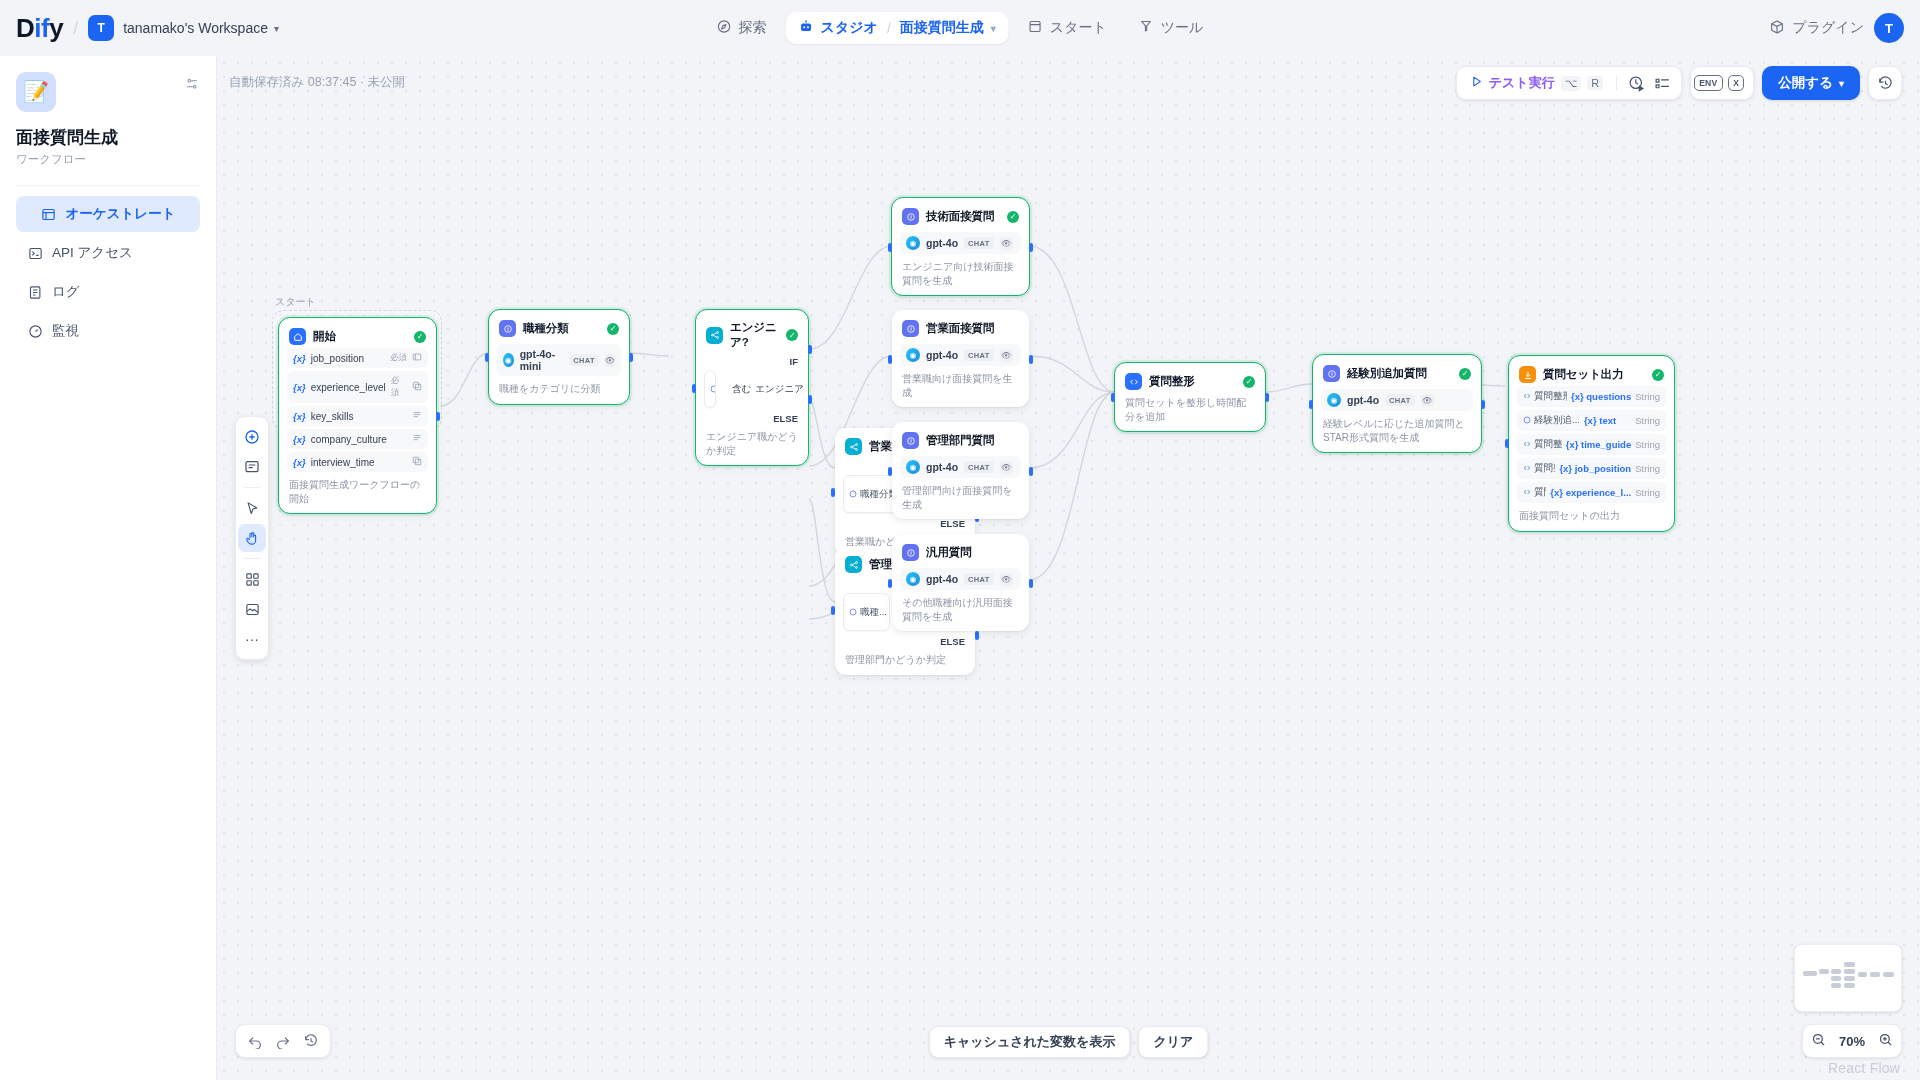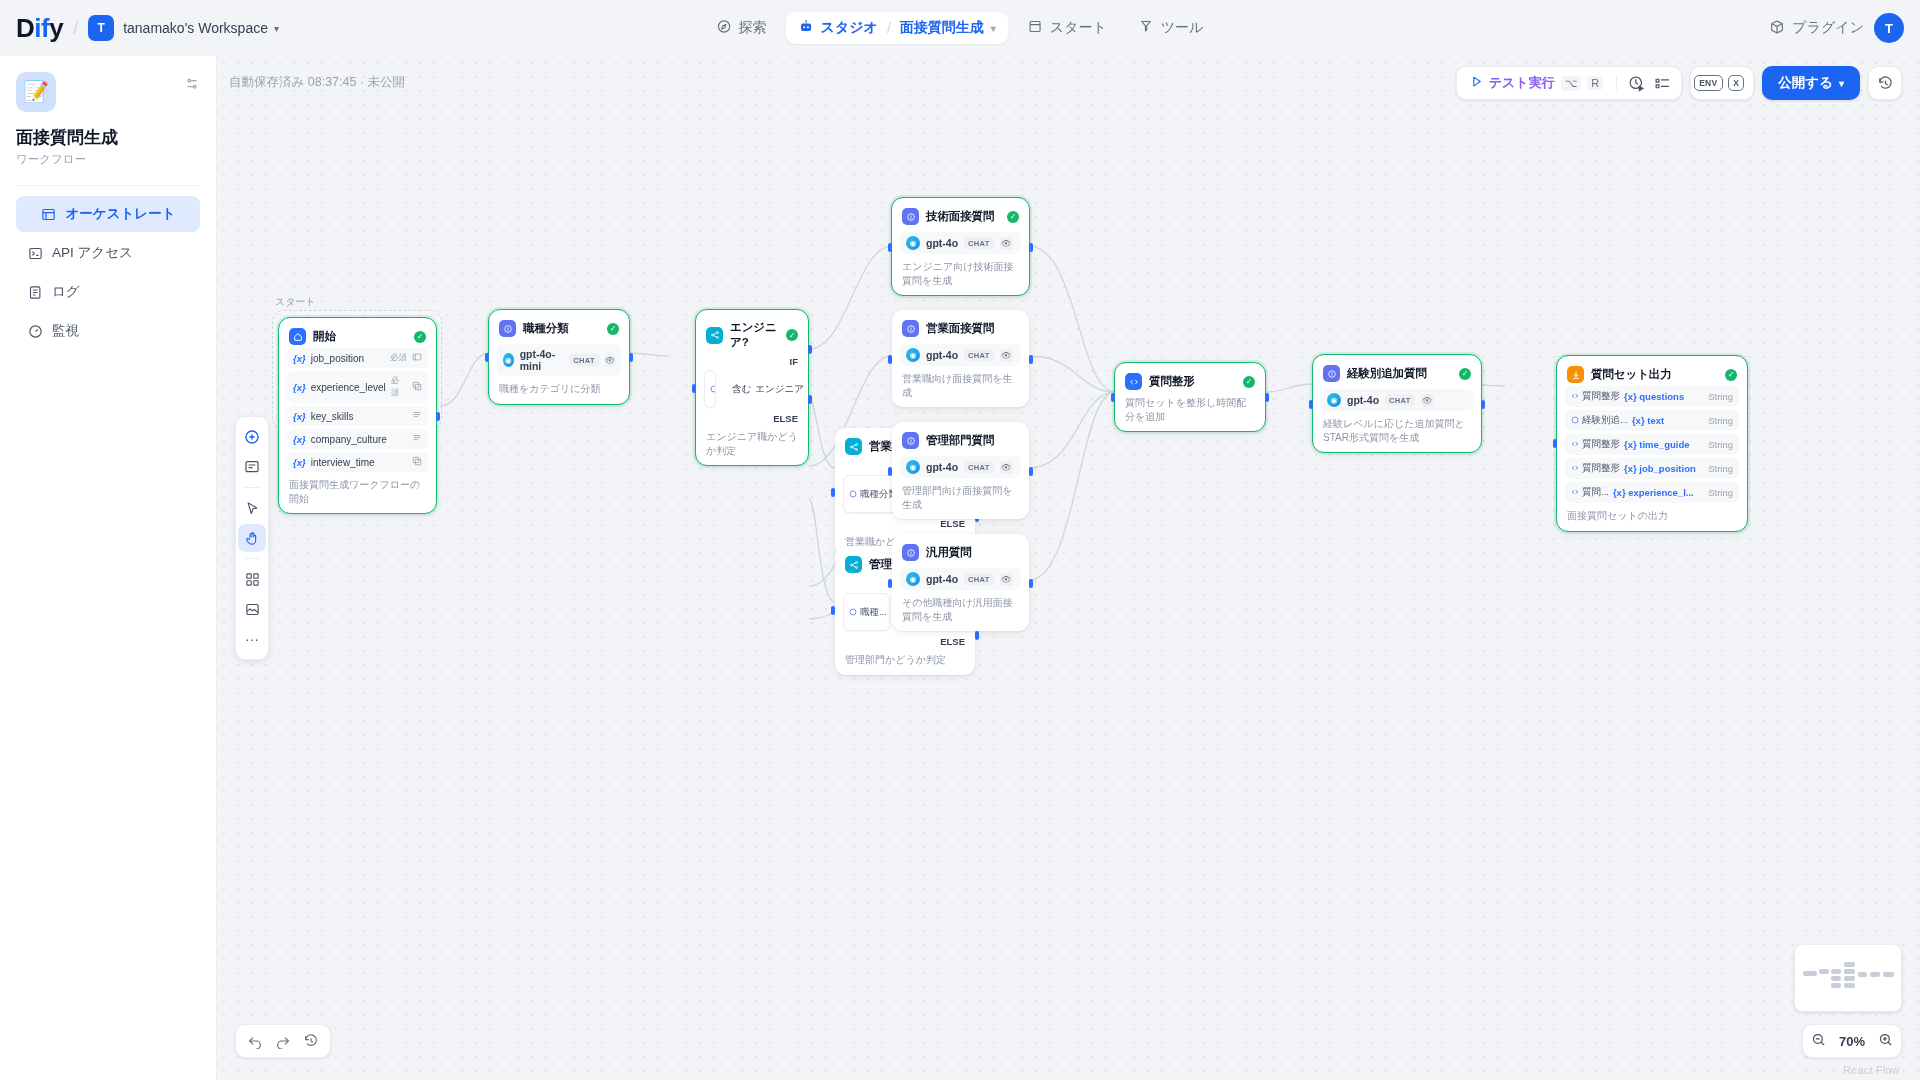--- a/index.html
+++ b/index.html
@@ -177,21 +177,21 @@
   
   .minimap {
     position: absolute; right: 18px; bottom: 68px;
     width: 108px; height: 68px; background:#fff; border-radius: 8px;
     box-shadow: 0 1px 3px rgba(16,24,40,.12); border:0.5px solid #eaecf0;
     overflow:hidden;
   }
   .mm-node { position:absolute; background:#c8cdd8; border-radius:2px; height: 5px; }
   .attribution {
     position:absolute; right: 20px; bottom: 4px;
-    font-size: 11px; color: #c8cdd8; letter-spacing: .2px;
+    font-size: 14px; color: #c8cdd8; letter-spacing: .2px;
   }
 
   
   .node {
     position: absolute;
     background: #fff; border-radius: 11px;
     box-shadow: 0 1px 2px rgba(16,24,40,.06), 0 2px 8px rgba(16,24,40,.07);
     padding: 8px;
     font-size: 11px;
   }
@@ -525,20 +525,24 @@
     </div>
     <div class="tb-ico">
       <svg width="16" height="16" viewBox="0 0 24 24" fill="none" stroke="#667085" stroke-width="1.8">
           <path d="M4 10a8 8 0 1 1 2 6"></path>
           <path d="M4 5v5h5"></path>
           <path d="M12 8v4l3 2"></path>
         </svg>
     </div>
   </div>
 
+  <div class="bottom-center">
+    <div class="bc-pill">キャッシュされた変数を表示</div>
+    <div class="bc-pill">クリア</div>
+  </div>
 
   <div class="minimap">
     <div class="mm-node" style="left:8px;  top:26px; width:14px;"></div>
     <div class="mm-node" style="left:24px; top:24px; width:10px;"></div>
     <div class="mm-node" style="left:36px; top:24px; width:10px;"></div>
     <div class="mm-node" style="left:36px; top:31px; width:10px;"></div>
     <div class="mm-node" style="left:36px; top:38px; width:10px;"></div>
     <div class="mm-node" style="left:49px; top:17px; width:11px;"></div>
     <div class="mm-node" style="left:49px; top:24px; width:11px;"></div>
     <div class="mm-node" style="left:49px; top:31px; width:11px;"></div>
@@ -909,21 +913,21 @@
     </div>
     <div class="model-row">
       <span class="model-logo">◉</span>
       <span class="model-name">gpt-4o</span>
       <span class="chat-tag">CHAT</span>
       <span class="eye">👁</span>
     </div>
     <div class="node-desc">経験レベルに応じた追加質問とSTAR形式質問を生成</div>
   </div>
 
-  <div class="node sel" style="left:1340px; top:300px; width:190px;">
+  <div class="node sel" style="left:1292px; top:300px; width:165px;">
     <div class="handle h-left"></div>
     <div class="node-head">
       <div class="node-ico ic-end">
         <svg width="10" height="10" viewBox="0 0 24 24" fill="none" stroke="#fff" stroke-width="2.4">
             <path d="M12 4v12M7 11l5 5 5-5M5 20h14"></path>
           </svg>
       </div>
       <div class="node-title">質問セット出力</div>
       <div class="ok-dot">✓</div>
     </div>

